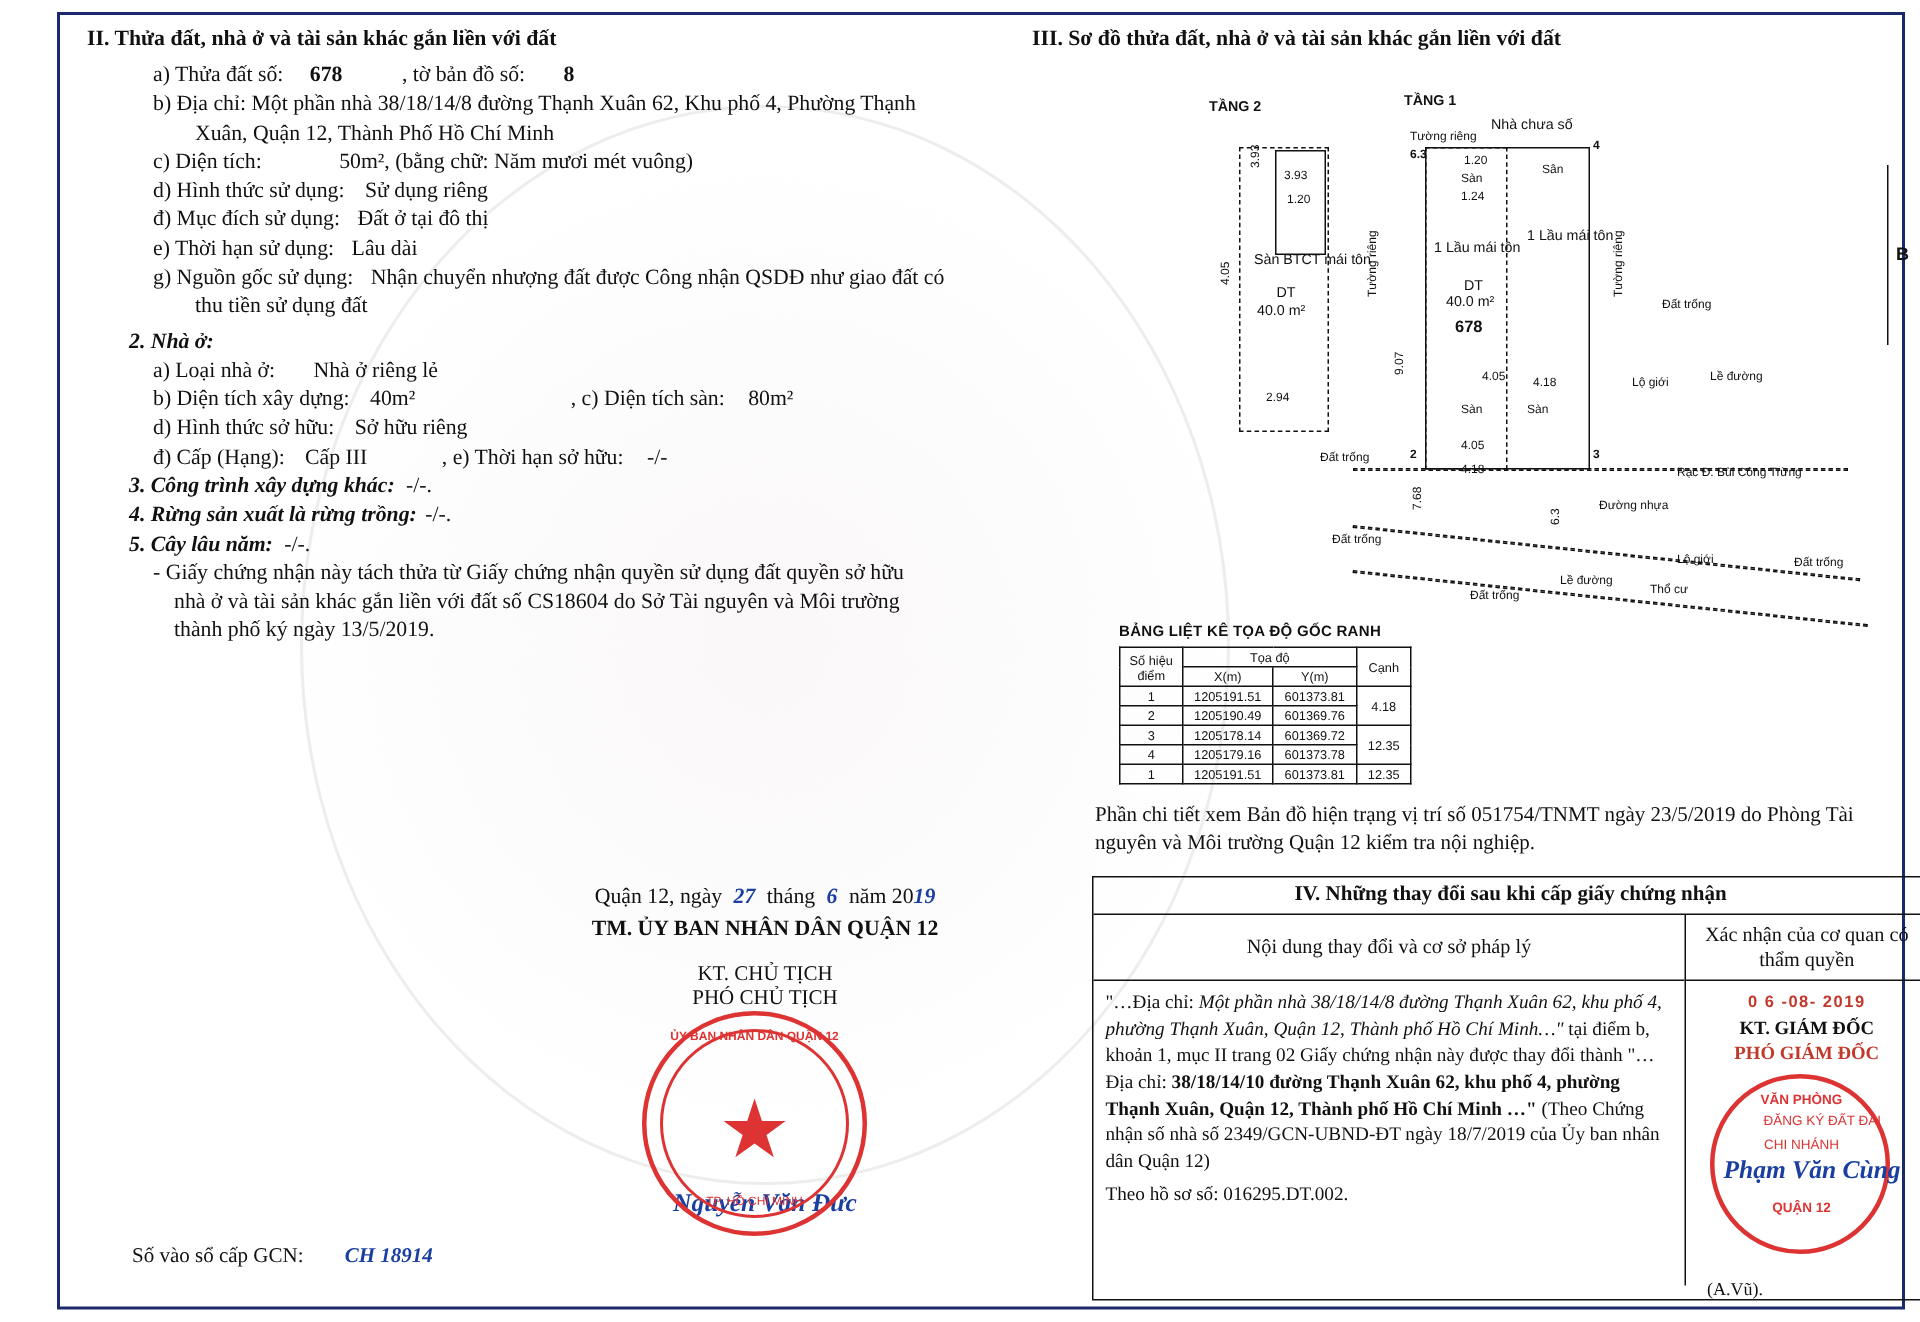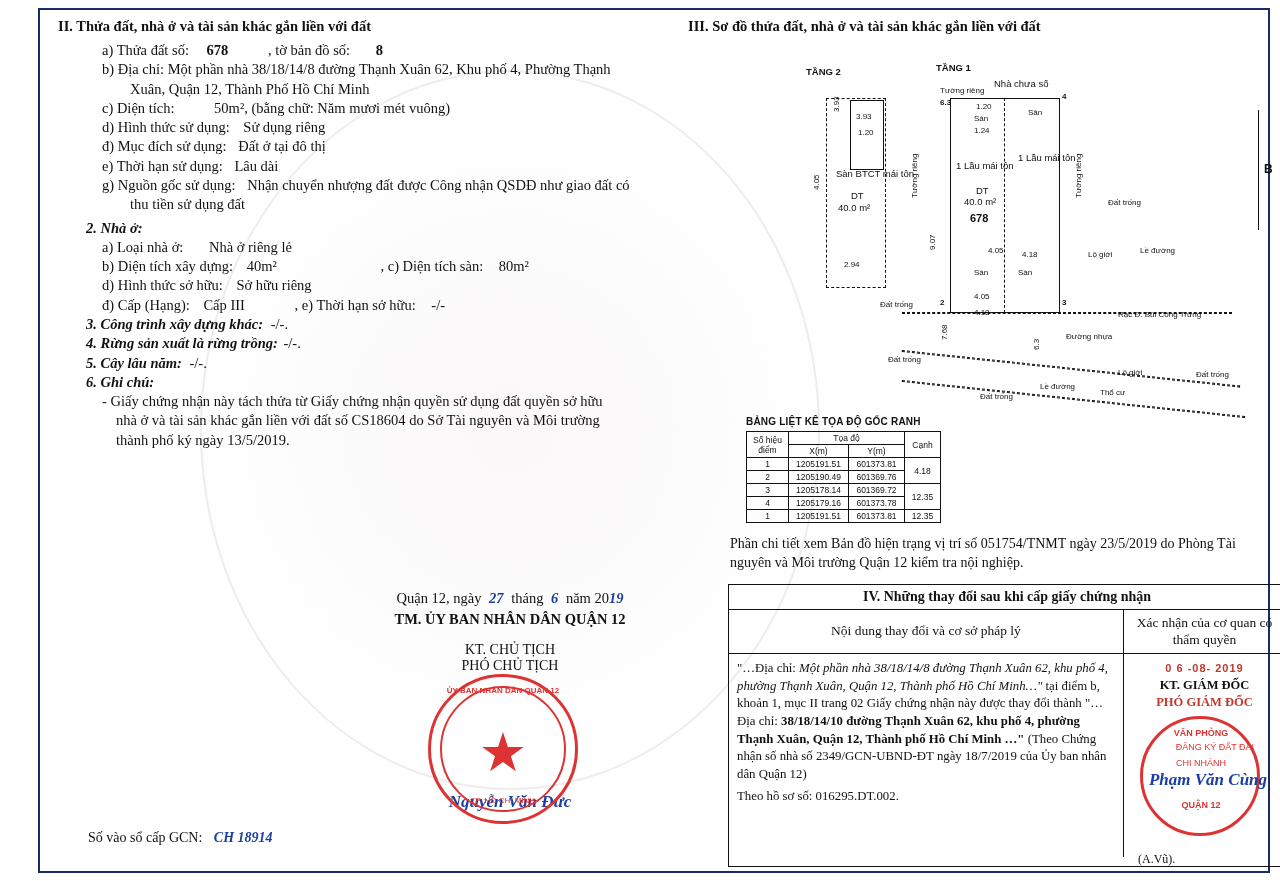--- a/index.html
+++ b/index.html
@@ -109,21 +109,21 @@
     <div class="lvl2">
       <span>b) Địa chỉ:</span>
       <span>Một phần nhà 38/18/14/8 đường Thạnh Xuân 62, Khu phố 4, Phường Thạnh</span>
     </div>
     <div class="lvl2" style="margin-left:72px">
       <span>Xuân, Quận 12, Thành Phố Hồ Chí Minh</span>
     </div>
 
     <div class="lvl2">
       <span>c) Diện tích:</span>
-      <span style="margin-left:36px">50m², (bằng chữ: Năm mươi mét vuông)</span>
+      <span style="margin-left:48px">50m², (bằng chữ: Năm mươi mét vuông)</span>
     </div>
 
     <div class="lvl2">
       <span>d) Hình thức sử dụng:</span>
       <span style="margin-left:10px">Sử dụng riêng</span>
     </div>
 
     <div class="lvl2">
       <span>đ) Mục đích sử dụng:</span>
       <span style="margin-left:8px">Đất ở tại đô thị</span>
@@ -173,21 +173,20 @@
       <span style="margin-left:4px">-/-.</span>
     </div>
     <div class="lvl1">
       <span class="it">4. Rừng sản xuất là rừng trồng:</span>
       <span style="margin-left:2px">-/-.</span>
     </div>
     <div class="lvl1">
       <span class="it">5. Cây lâu năm:</span>
       <span style="margin-left:4px">-/-.</span>
     </div>
-    <div class="lvl1 it">6. Ghi chú:</div>
 
     <div class="lvl2">- Giấy chứng nhận này tách thửa từ Giấy chứng nhận quyền sử dụng đất quyền sở hữu</div>
     <div class="lvl2" style="margin-left:58px">nhà ở và tài sản khác gắn liền với đất số CS18604 do Sở Tài nguyên và Môi trường</div>
     <div class="lvl2" style="margin-left:58px">thành phố ký ngày 13/5/2019.</div>
   </div>
 
   <div class="col-right">
     <div class="sec-title-right">III. Sơ đồ thửa đất, nhà ở và tài sản khác gắn liền với đất</div>
   </div>
 
@@ -356,15 +355,15 @@
     <div class="stamp" style="left:100px; top:96px; width:126px; height:126px; border-width:2px;"></div>
     <div class="stamp-txt" style="left:96px; top:96px; width:134px; text-align:center; font-weight:bold; font-size:8px;">ỦY BAN NHÂN DÂN QUẬN 12</div>
     <div class="stamp-txt" style="left:96px; top:206px; width:134px; text-align:center; font-size:8px;">TP. HỒ CHÍ MINH</div>
     <div style="position:absolute; left:128px; top:128px; width:70px; height:70px; color:#d33; font-size:54px; text-align:center; line-height:70px;">★</div>
 
     <div class="signame" style="margin-top:118px;">Nguyễn Văn Đức</div>
   </div>
 
   <div class="gcn">
     <span>Số vào sổ cấp GCN:</span>
-    <span class="hw" style="margin-left:8px">CH 18914</span>
+    <span class="hw" style="margin-left:24px">CH 18914</span>
   </div>
 </div>
 
 </body></html>

